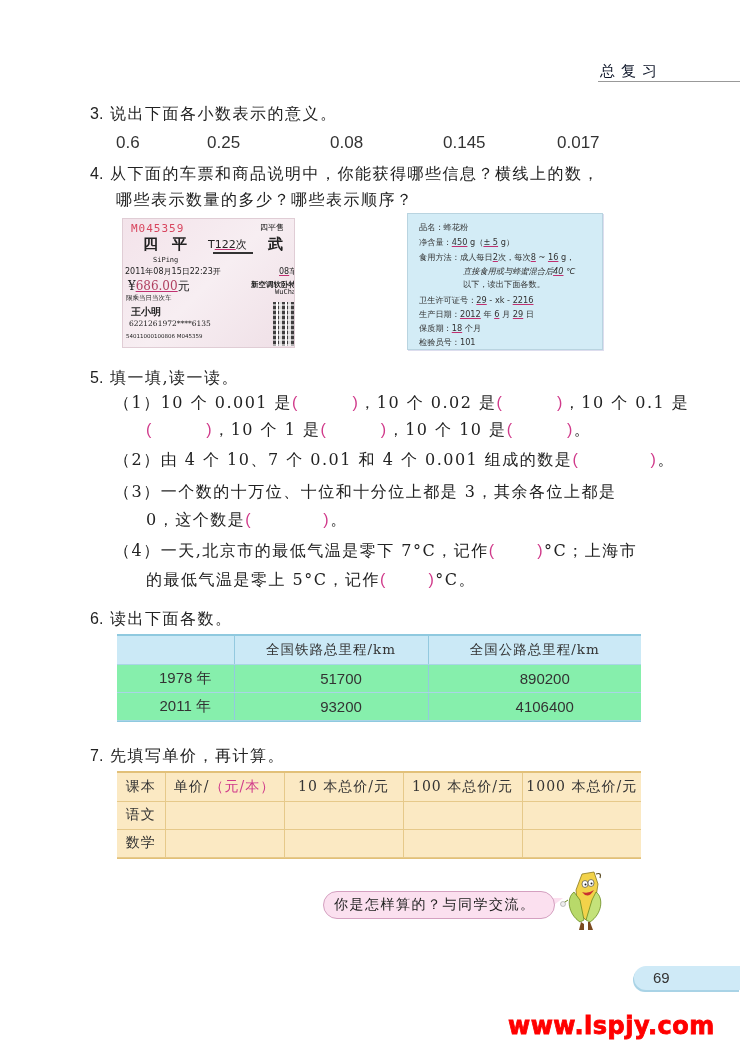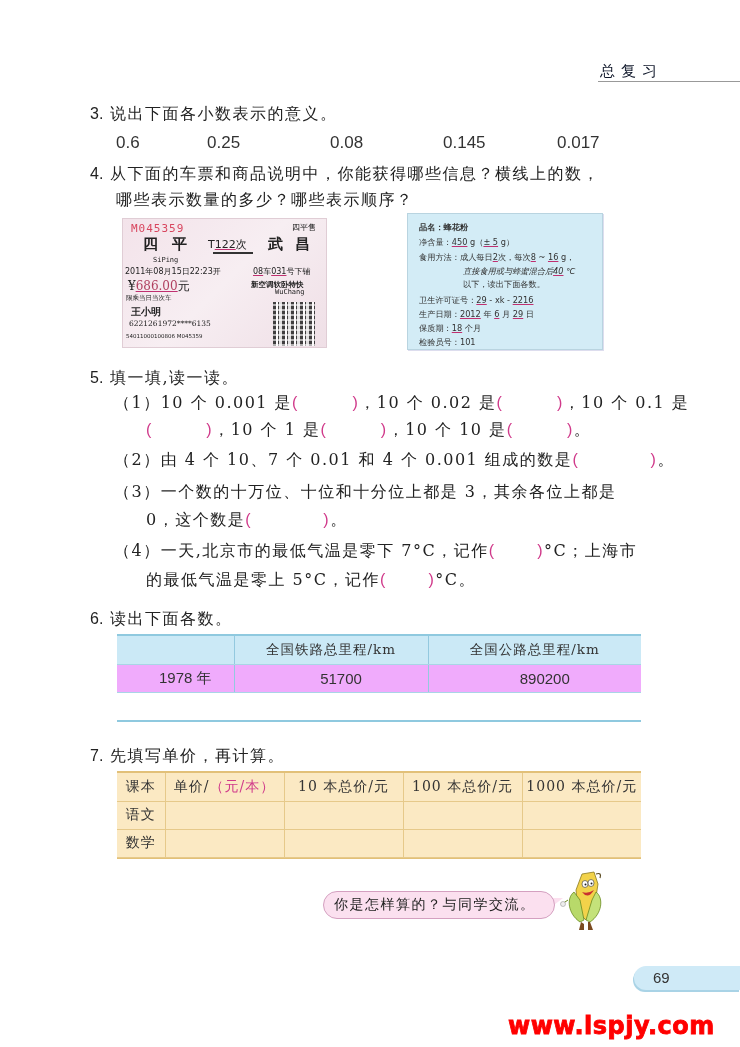--- a/index.html
+++ b/index.html
@@ -10,34 +10,34 @@
   .header-rule { left: 598px; top: 81px; width: 142px; height: 1px; background: #999; }
 
   .q { font-size: 16px; line-height: 22px; letter-spacing: 1.5px; white-space: nowrap; }
   .num { font-family: "Liberation Sans", "DejaVu Sans", sans-serif; letter-spacing: 0; }
   .paren { color: #d0398a; font-family: "Liberation Sans", sans-serif; }
 
   .decimals { top: 133px; left: 116px; width: 520px; height: 24px; font-family: "Liberation Sans", sans-serif; font-size: 17px; color: #333; }
   .decimals span { position: absolute; top: 0; }
 
   
-  .ticket { left: 122px; top: 218px; width: 205px; height: 130px; background: linear-gradient(135deg, #f3e3ea 0%, #f7eef2 50%, #efdfe6 100%); border: 1px solid #e0cdd5; font-family: "DejaVu Sans", sans-serif; color: #222; overflow: hidden; }
+  .ticket { left: 122px; top: 218px; width: 173px; height: 130px; background: linear-gradient(135deg, #f3e3ea 0%, #f7eef2 50%, #efdfe6 100%); border: 1px solid #e0cdd5; font-family: "DejaVu Sans", sans-serif; color: #222; overflow: hidden; }
   .ticket .t { position: absolute; white-space: nowrap; }
   .ticket .serial { left: 8px; top: 3px; font-family: "DejaVu Sans Mono", monospace; color: #d8455e; font-size: 11px; letter-spacing: 1px; }
   .ticket .issuer { right: 10px; top: 3px; font-size: 8px; }
   .ticket .from { left: 20px; top: 16px; font-size: 15px; letter-spacing: 14px; font-weight: bold; }
   .ticket .train { left: 85px; top: 18px; font-size: 11px; }
   .ticket .train u { text-decoration: underline; text-decoration-color: #c03070; }
   .ticket .to { left: 145px; top: 16px; font-size: 15px; letter-spacing: 12px; font-weight: bold; }
   .ticket .from-py { left: 30px; top: 37px; font-size: 7px; font-family: "DejaVu Sans Mono", monospace; }
   .ticket .to-py { left: 152px; top: 37px; font-size: 7px; font-family: "DejaVu Sans Mono", monospace; margin-top: 32px; }
   .ticket .arrow { left: 90px; top: 33px; width: 40px; height: 2px; background: #333; }
   .ticket .dt { left: 2px; top: 47px; font-size: 8px; }
   .ticket .seat { left: 130px; top: 47px; font-size: 8px; }
-  .ticket .seat u { text-decoration-color: #c03070; }
+  .ticket .seat u { text-decoration-color: #c03070; margin-left: 26px; }
   .ticket .price { left: 5px; top: 59px; font-size: 12px; font-family: "DejaVu Serif", serif; }
   .ticket .price u { color: #b04060; text-decoration-color: #c03070; }
   .ticket .ctype { left: 128px; top: 61px; font-size: 7.5px; font-weight: bold; }
   .ticket .note { left: 3px; top: 75px; font-size: 6.5px; }
   .ticket .name { left: 8px; top: 86px; font-size: 10px; font-weight: bold; font-family: "DejaVu Serif", serif; }
   .ticket .id { left: 6px; top: 100px; font-size: 7.5px; font-family: "DejaVu Serif", serif; }
   .ticket .code { left: 3px; top: 114px; font-size: 5.5px; }
   .ticket .qr { left: 150px; top: 83px; width: 42px; height: 44px;
      background:
        repeating-linear-gradient(90deg, #222 0 3px, #fff 3px 5px, #222 5px 6px, #ddd 6px 9px),
@@ -48,21 +48,21 @@
   .label { left: 407px; top: 213px; width: 196px; height: 137px; background: #d3ecf6; border: 1px solid #b9d4e0; box-shadow: 1px 1px 0 #dde; font-family: "DejaVu Sans", sans-serif; font-size: 8.2px; color: #333; }
   .label .l { position: absolute; left: 11px; white-space: nowrap; }
   .label u { text-decoration-color: #c03070; }
 
   
   table { border-collapse: collapse; }
   .t6 { left: 117px; top: 636px; width: 524px; font-family: "Liberation Sans", sans-serif; font-size: 15px; color: #333; }
   .t6 td, .t6 th { height: 28px; text-align: center; font-weight: normal; border-left: 1px solid #93c9df; border-bottom: 1px solid #a9d5e6; }
   .t6 tr td:first-child, .t6 tr th:first-child { border-left: none; }
   .t6 thead th { background: #cbe9f6; font-family: "DejaVu Serif", serif; font-size: 13.5px; letter-spacing: 1px; }
-  .t6 tbody td { background: #f0abfc; padding-left: 20px; }
+  .t6 tbody td { background: #86efac; padding-left: 20px; }
   .t6-wrap { left: 117px; top: 634px; width: 524px; height: 88px; border-top: 2px solid #8fc9df; border-bottom: 2px solid #8fc9df; }
 
   .t7 { left: 117px; top: 773px; width: 524px; font-size: 14px; color: #333; }
   .t7 td, .t7 th { height: 28px; text-align: center; font-weight: normal; background: #fbe9c3; border-left: 1px solid #e6c98a; border-bottom: 1px solid #e6c98a; font-family: "DejaVu Serif", serif; letter-spacing: 1px; }
   .t7 tr td:first-child, .t7 tr th:first-child { border-left: none; }
   .t7-wrap { left: 117px; top: 771px; width: 524px; height: 88px; border-top: 2px solid #e2c078; border-bottom: 2px solid #e2c078; }
 
   .bubble { left: 323px; top: 891px; width: 232px; height: 28px; background: #fbe0ef; border: 1.5px solid #d4a0c0; border-radius: 14px; font-size: 14px; line-height: 25px; padding-left: 10px; letter-spacing: 1.5px; white-space: nowrap; }
   .bubble-tail { left: 545px; top: 898px; width: 18px; height: 14px; background: #fbe0ef; clip-path: polygon(0 0, 100% 0, 0 100%); }
   .mascot { left: 560px; top: 870px; width: 48px; height: 62px; }
@@ -109,21 +109,21 @@
   <span class="t price"><span>¥</span><u>686.00</u><span>元</span></span>
   <span class="t ctype">新空调软卧特快</span>
   <span class="t note">限乘当日当次车</span>
   <span class="t name">王小明</span>
   <span class="t id">6221261972****6135</span>
   <span class="t code">54011000100806  M045359</span>
   <div class="t qr"></div>
 </div>
 
 <div class="abs label">
-  <div class="l" style="top:8px;font-weight:bold;"><span>品名：</span><span>蜂花粉</span></div>
+  <div class="l" style="top:8px;"><span>品名：</span><span>蜂花粉</span></div>
   <div class="l" style="top:23px;"><span>净含量：</span><u>450</u><span> g（</span><u>± 5</u><span> g）</span></div>
   <div class="l" style="top:38px;"><span>食用方法：</span><span>成人每日</span><u>2</u><span>次，每次</span><u>8</u><span> ~ </span><u>16</u><span> g，</span></div>
   <div class="l" style="top:52px; left:55px;font-style:italic;"><span>直接食用或与蜂蜜混合后</span><u>40</u><span> ℃</span></div>
   <div class="l" style="top:65px; left:55px;">以下，读出下面各数。</div>
   <div class="l" style="top:81px;"><span>卫生许可证号：</span><u>29</u><span> - xk - </span><u>2216</u></div>
   <div class="l" style="top:95px;"><span>生产日期：</span><u>2012</u><span> 年 </span><u>6</u><span> 月 </span><u>29</u><span> 日</span></div>
   <div class="l" style="top:109px;"><span>保质期：</span><u>18</u><span> 个月</span></div>
   <div class="l" style="top:123px;"><span>检验员号：</span><span>101</span></div>
 </div>
 
@@ -168,20 +168,25 @@
       <th></th>
       <th>全国铁路总里程/km</th>
       <th>全国公路总里程/km</th>
     </tr>
   </thead>
   <tbody>
     <tr>
       <td>1978 年</td>
       <td>51700</td>
       <td>890200</td>
+    </tr>
+    <tr>
+      <td>2011 年</td>
+      <td>93200</td>
+      <td>4106400</td>
     </tr>
   </tbody>
 </table>
 
 <div class="abs q" style="left:90px; top:745px;">
   <span class="num">7.</span>
   <span>先填写单价，再计算。</span>
 </div>
 <div class="abs t7-wrap"></div>
 <table class="abs t7">

